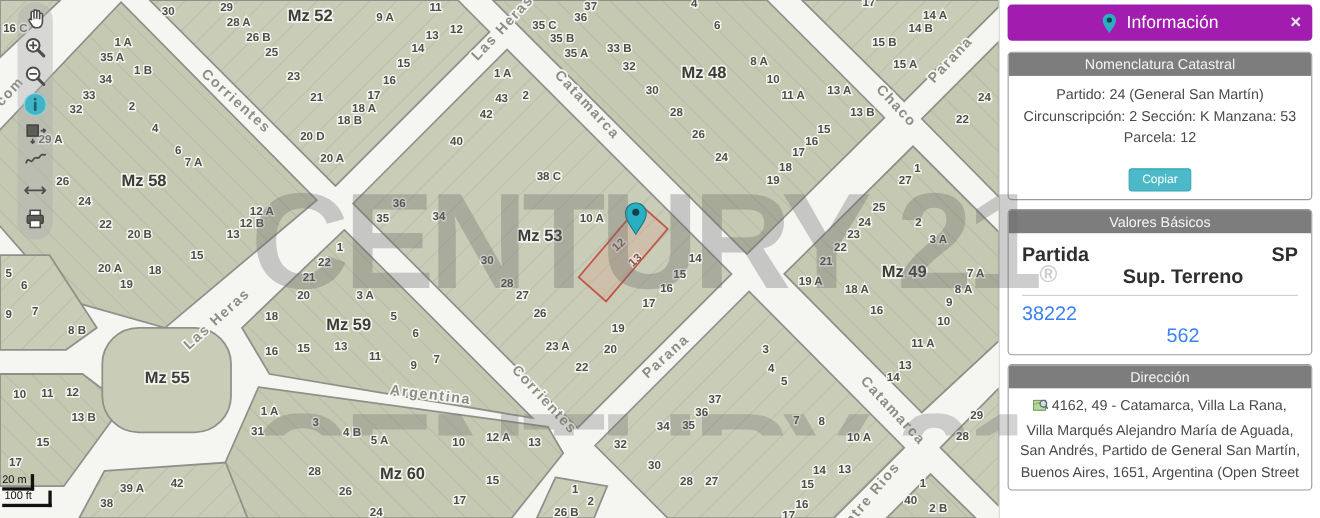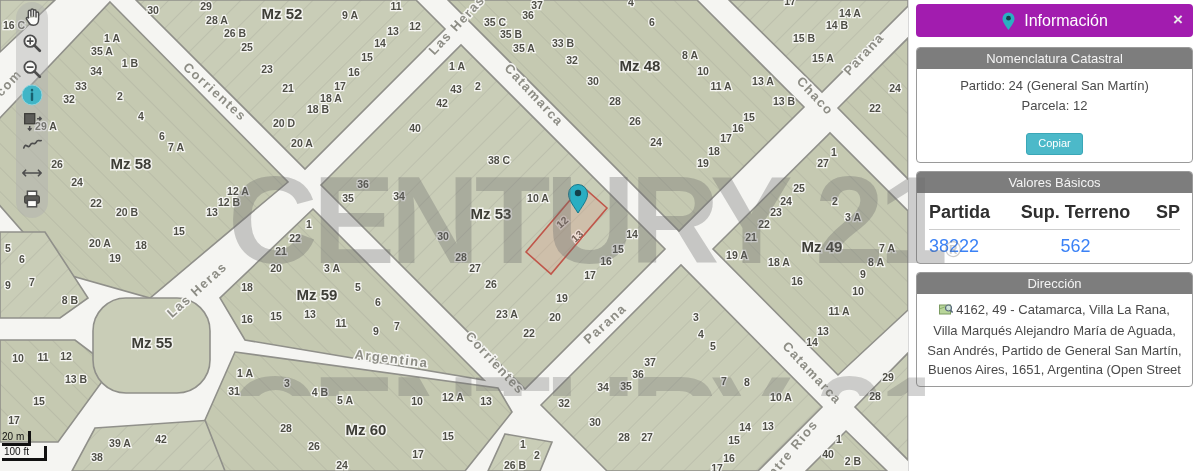--- a/index.html
+++ b/index.html
@@ -30,21 +30,21 @@
   .s-header .pin-ic{margin-right:8px;display:flex;}
   .s-close{position:absolute;right:10px;top:6px;color:#e9e9e9;font-size:17px;font-weight:700;cursor:pointer;line-height:1.2;}
   .s-box{margin:0 7px 8px 7px;border:1px solid #9a9a9a;border-radius:4px;overflow:hidden;background:#fff;}
   .s-box-hd{background:#7d7d7d;color:#f4f4f4;font-size:13px;text-align:center;padding:3px 0;}
   .s-body{padding:7px 8px;font-size:13px;color:#4a4a4a;text-align:center;line-height:1.5;}
   .copy-btn{display:inline-block;margin-top:18px;background:#4cb9c9;border:1px solid #3aa7b7;color:#fff;font-size:11px;padding:1px 11px 2px;border-radius:3px;cursor:pointer;}
   .val-grid{display:grid;grid-template-columns:86px 1fr 44px;padding:6px 12px 2px;font-size:18px;}
   .val-grid .h{font-weight:700;color:#2f2f2f;padding:3px 0;}
   .val-grid .c{color:#3b82f6;padding:6px 0 4px;}
   .val-sep{grid-column:1/4;border-bottom:1px solid #ccc;margin-top:3px;}
-  .t-l{text-align:left;padding-left:8px;}.t-c{text-align:center;}.t-r{text-align:right;}
+  .t-l{text-align:left;padding-left:8px;}.t-c{text-align:center;margin-top:20px;}.t-r{text-align:right;}
   .dl-list{padding:4px 5px;}
   .dl-item{background:#dfeef3;color:#3f6b7c;font-size:13px;text-align:center;padding:4px 0;margin:3px 0;cursor:pointer;border-radius:1px;}
   .dir-body{padding:6px 9px;font-size:13px;color:#4a4a4a;text-align:center;line-height:1.5;}
   .dir-ic{display:inline-block;vertical-align:-2px;margin-right:3px;}
 </style>
 </head>
 <body>
 
 <div class="app">
 
@@ -375,20 +375,21 @@
           </svg>
       </span>
       <span>Información</span>
       <span class="s-close">×</span>
     </div>
 
     <div class="s-box">
       <div class="s-box-hd">Nomenclatura Catastral</div>
       <div class="s-body">
         <div>Partido: 24 (General San Martín)</div>
+        <div>Circunscripción: 2 Sección: K Manzana: 53</div>
         <div>Parcela: 12</div>
         <span class="copy-btn">Copiar</span>
       </div>
     </div>
 
     <div class="s-box">
       <div class="s-box-hd">Valores Básicos</div>
       <div class="val-grid">
         <div class="h t-l">Partida</div>
         <div class="h t-c">Sup. Terreno</div>

